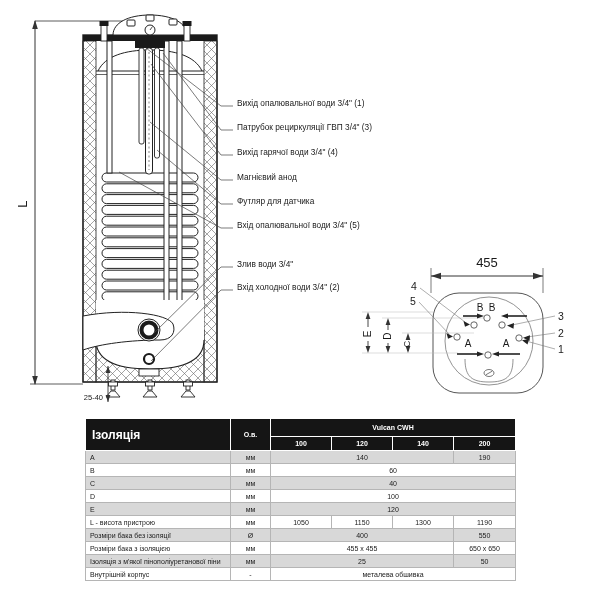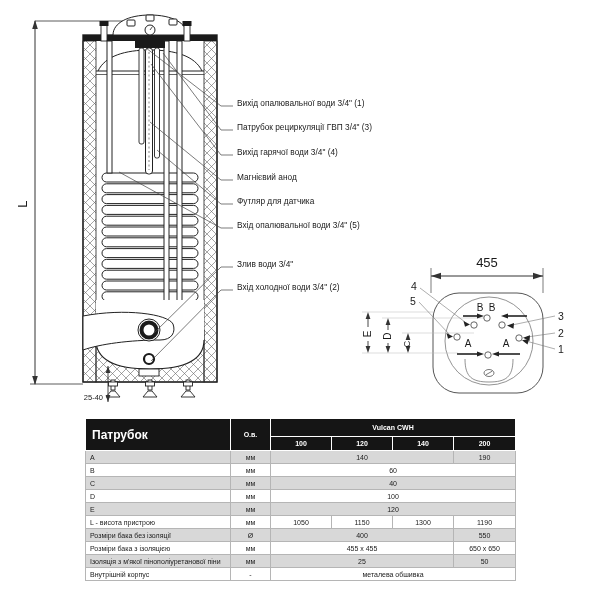--- a/index.html
+++ b/index.html
@@ -263,21 +263,21 @@
   <colgroup>
     <col style="width:145px">
         <col style="width:40px">
     <col style="width:61px">
         <col style="width:61px">
         <col style="width:61px">
         <col style="width:62px">
   </colgroup>
   <thead>
     <tr>
-      <th class="th-title" rowspan="2">Патрубок</th>
+      <th class="th-title" rowspan="2">Ізоляція</th>
       <th class="th-unit" rowspan="2">О.в.</th>
       <th class="th-series" colspan="4">Vulcan CWH</th>
     </tr>
     <tr>
       <th class="th-model">100</th>
       <th class="th-model">120</th>
       <th class="th-model">140</th>
       <th class="th-model">200</th>
     </tr>
   </thead>

